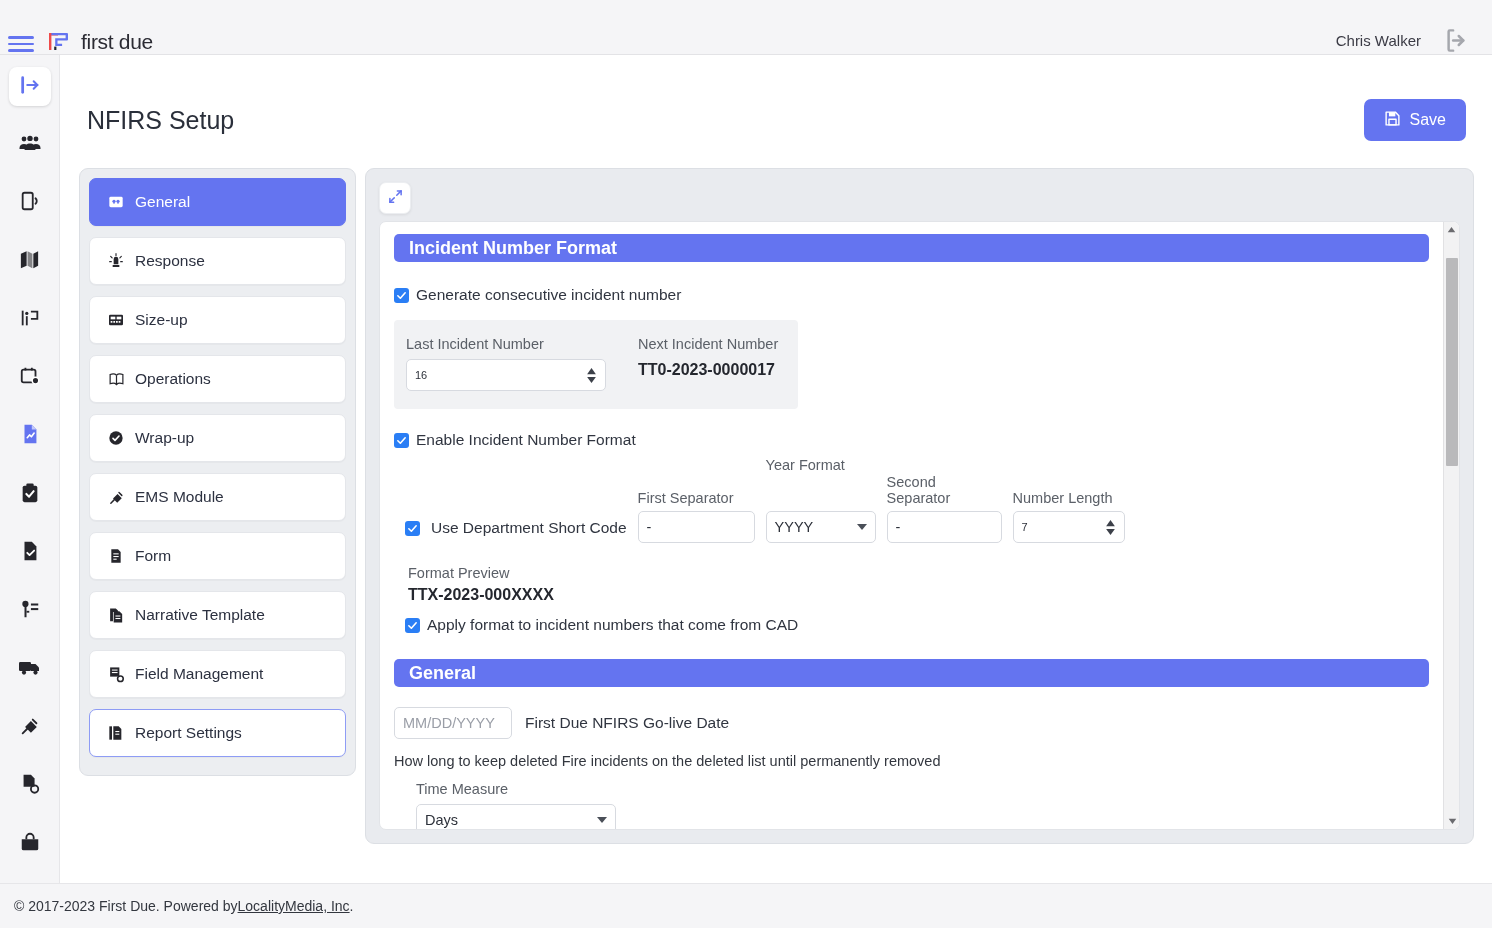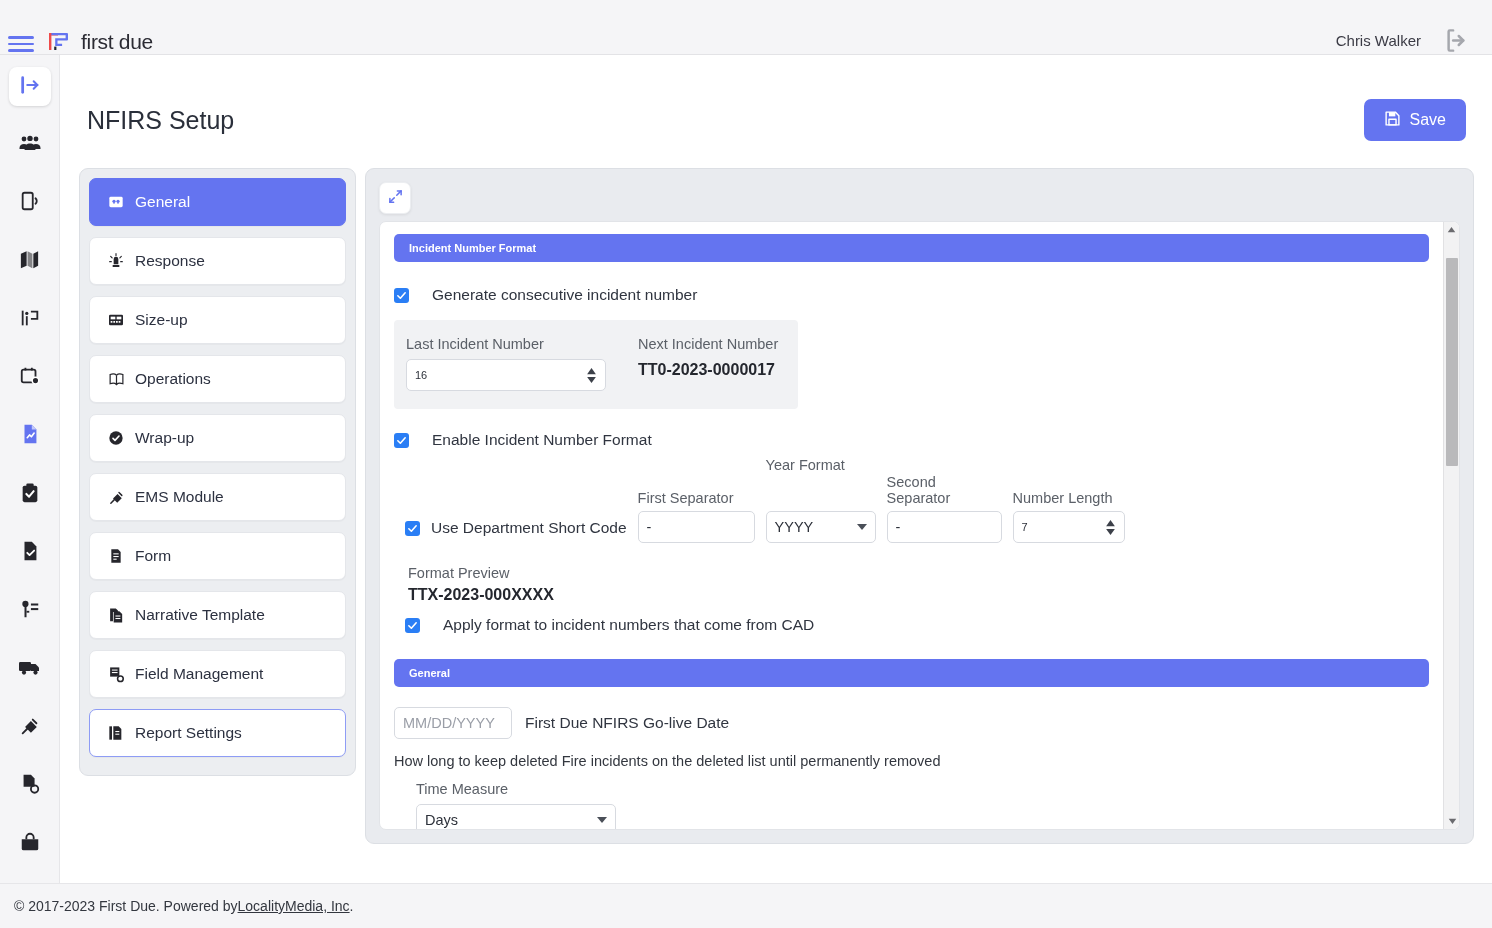--- a/index.html
+++ b/index.html
@@ -99,26 +99,26 @@
     cursor: pointer; box-shadow: 0 1px 3px rgba(0,0,0,.08);
   }
   .scroll-pane {
     position: absolute; left: 13px; right: 13px; top: 52px; bottom: 13px;
     background: #fff; border: 1px solid #e2e4e8; border-radius: 7px;
     overflow: hidden;
   }
   .scroll-inner { position: absolute; inset: 0 16px 0 0; padding: 12px 0 0 0; }
 
   .band {
-    background: #6474f0; color: #fff; font-size: 11px; font-weight: bold;
+    background: #6474f0; color: #fff; font-size: 18px; font-weight: bold;
     height: 28px; display: flex; align-items: center; padding: 0 15px;
     border-radius: 5px; margin: 0 14px 0 14px;
   }
 
-  .row-check { display: flex; align-items: center; gap: 23px; padding: 0 14px; }
+  .row-check { display: flex; align-items: center; gap: 7px; padding: 0 14px; }
   .cb {
     width: 15px; height: 15px; border-radius: 3px; background: #2a7ef5;
     display: inline-flex; align-items: center; justify-content: center;
     flex: 0 0 15px; cursor: pointer;
   }
   .cb svg { display: block; }
   .lbl { font-size: 15.5px; color: #303540; }
 
   .grey-box {
     background: #f1f2f4; border-radius: 4px; margin: 16px 14px 0 14px;

